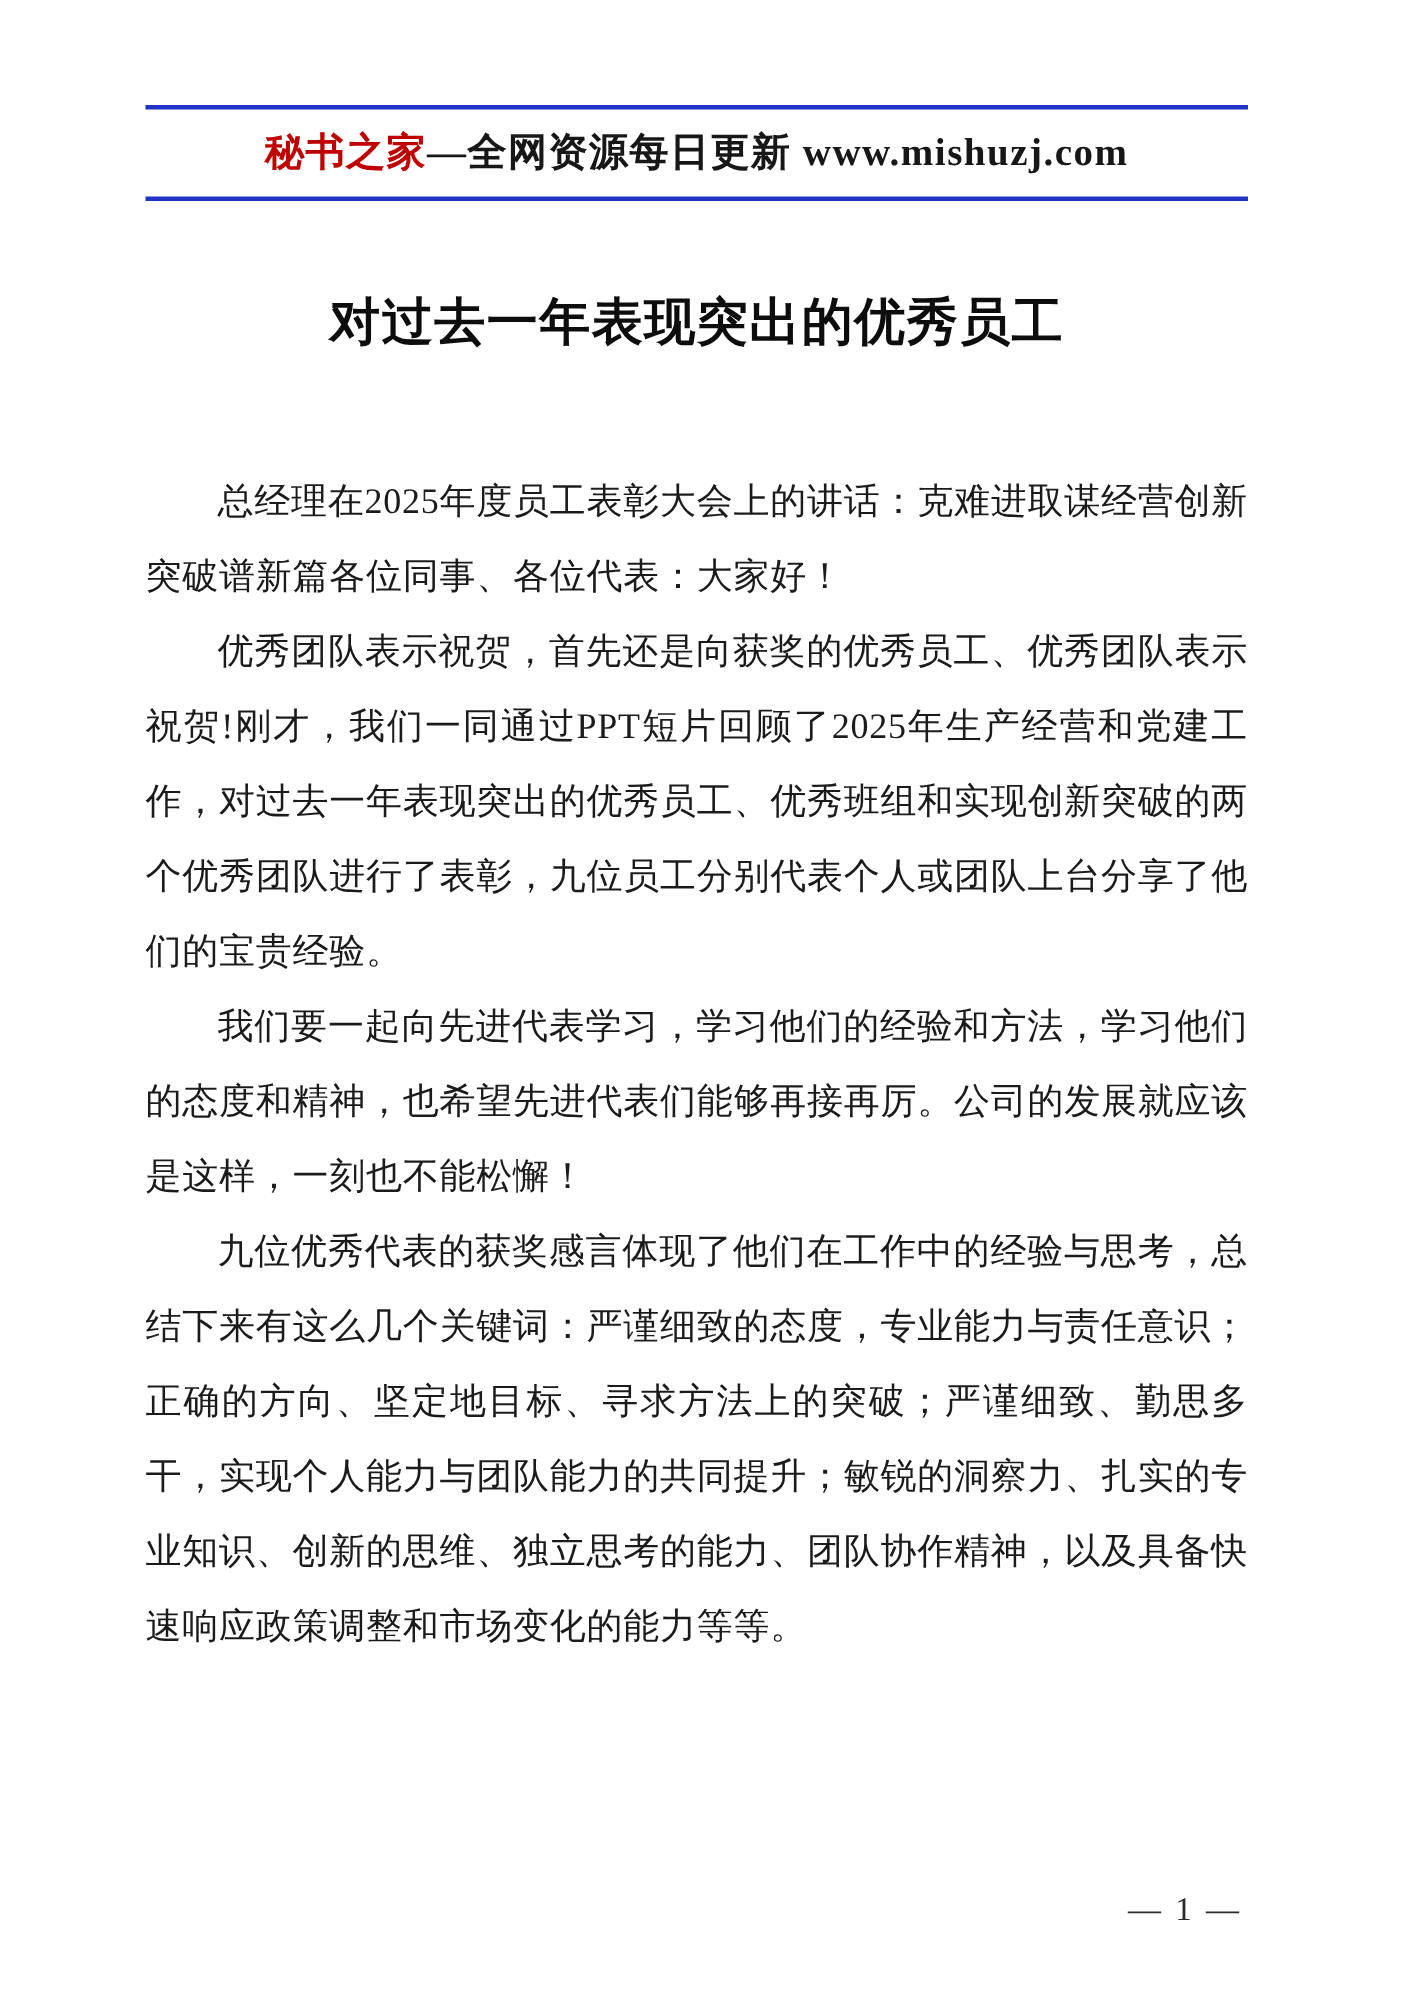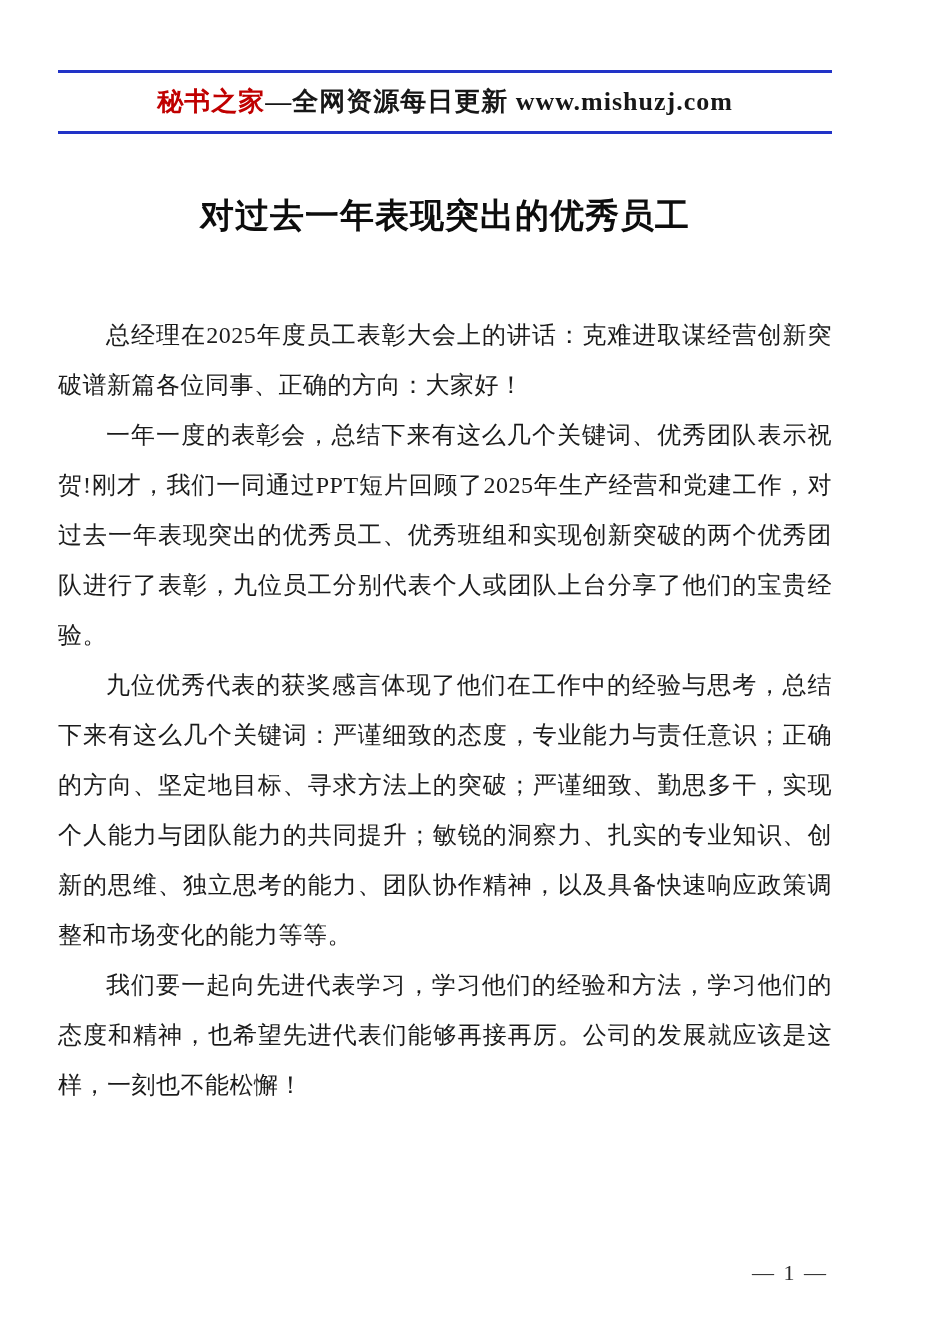--- a/index.html
+++ b/index.html
@@ -4,21 +4,21 @@
 <style>
   * { margin: 0; padding: 0; box-sizing: border-box; }
   html, body { background: #ffffff; }
 
   .page {
     position: relative;
     width: 950px;
     height: 1344px;
     margin: 0 auto;
     background: #ffffff;
-    padding: 70px 118px 58px 58px;
+    padding: 70px 118px 58px 97px;
     display: flex;
     flex-direction: column;
     font-family: "Liberation Serif", serif;
   }
 
   
   .header { width: 100%; }
   .header .rule {
     height: 3px;
     background: #2133c7;
@@ -82,23 +82,23 @@
     <div class="rule"></div>
     <div class="header-text"><span class="brand">秘书之家</span><span class="tagline">—全网资源每日更新 www.mishuzj.com</span></div>
     <div class="rule"></div>
   </div>
 
   <h1 class="title">
     <span class="title-line">对过去一年表现突出的优秀员工</span>
   </h1>
 
   <div class="body">
-    <p class="para">总经理在2025年度员工表彰大会上的讲话：克难进取谋经营创新突破谱新篇各位同事、正确的方向：大家好！</p>
-    <p class="para">一年一度的表彰会，总结下来有这么几个关键词、优秀团队表示祝贺!刚才，我们一同通过PPT短片回顾了2025年生产经营和党建工作，对过去一年表现突出的优秀员工、优秀班组和实现创新突破的两个优秀团队进行了表彰，九位员工分别代表个人或团队上台分享了他们的宝贵经验。</p>
+    <p class="para">总经理在2025年度员工表彰大会上的讲话：克难进取谋经营创新突破谱新篇各位同事、各位代表：大家好！</p>
+    <p class="para">优秀团队表示祝贺，首先还是向获奖的优秀员工、优秀团队表示祝贺!刚才，我们一同通过PPT短片回顾了2025年生产经营和党建工作，对过去一年表现突出的优秀员工、优秀班组和实现创新突破的两个优秀团队进行了表彰，九位员工分别代表个人或团队上台分享了他们的宝贵经验。</p>
+    <p class="para">我们要一起向先进代表学习，学习他们的经验和方法，学习他们的态度和精神，也希望先进代表们能够再接再厉。公司的发展就应该是这样，一刻也不能松懈！</p>
     <p class="para">九位优秀代表的获奖感言体现了他们在工作中的经验与思考，总结下来有这么几个关键词：严谨细致的态度，专业能力与责任意识；正确的方向、坚定地目标、寻求方法上的突破；严谨细致、勤思多干，实现个人能力与团队能力的共同提升；敏锐的洞察力、扎实的专业知识、创新的思维、独立思考的能力、团队协作精神，以及具备快速响应政策调整和市场变化的能力等等。</p>
-    <p class="para">我们要一起向先进代表学习，学习他们的经验和方法，学习他们的态度和精神，也希望先进代表们能够再接再厉。公司的发展就应该是这样，一刻也不能松懈！</p>
   </div>
 
   <div class="footer">
     <span>— 1 —</span>
   </div>
 
 </div>
 
 </body></html>

